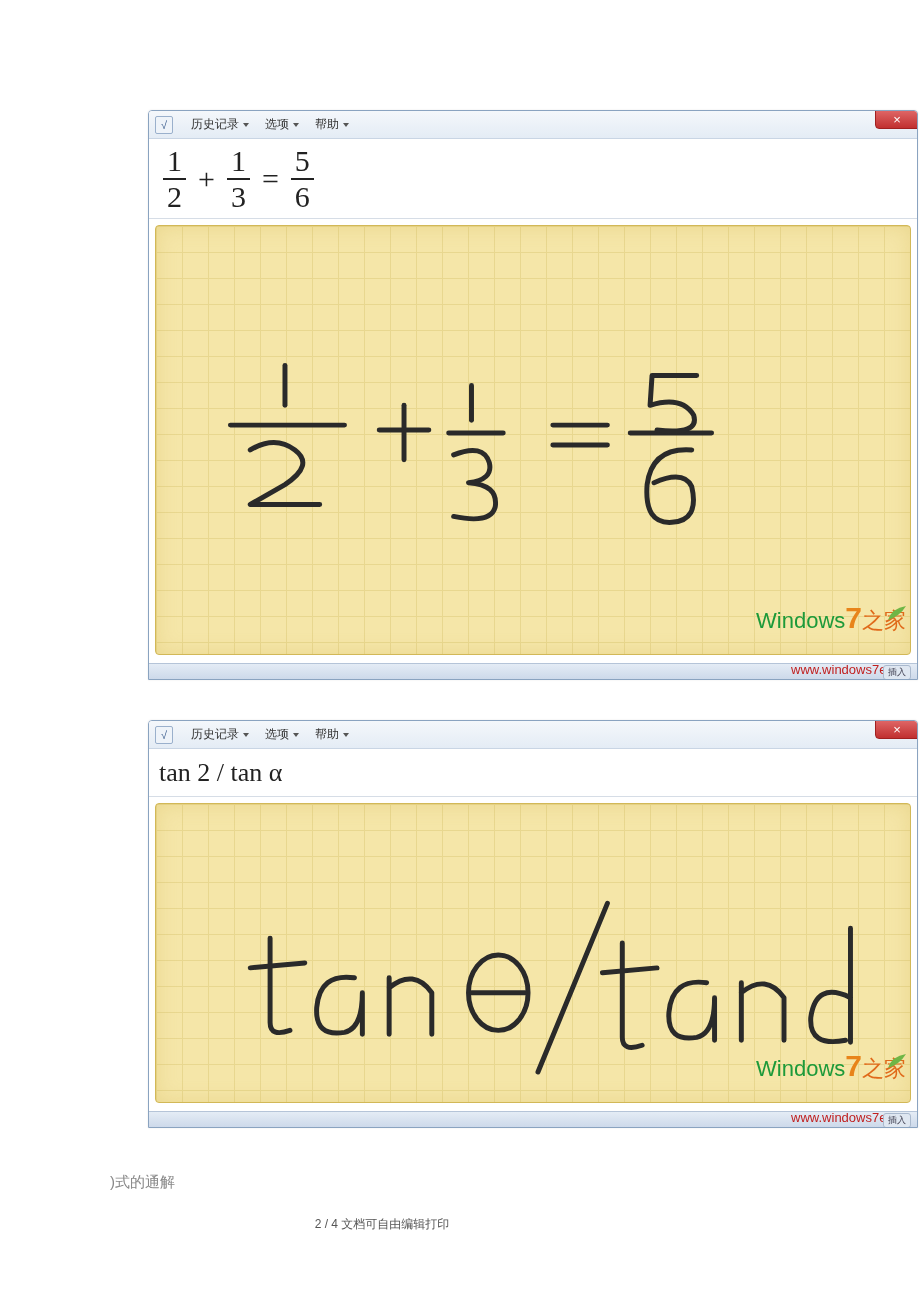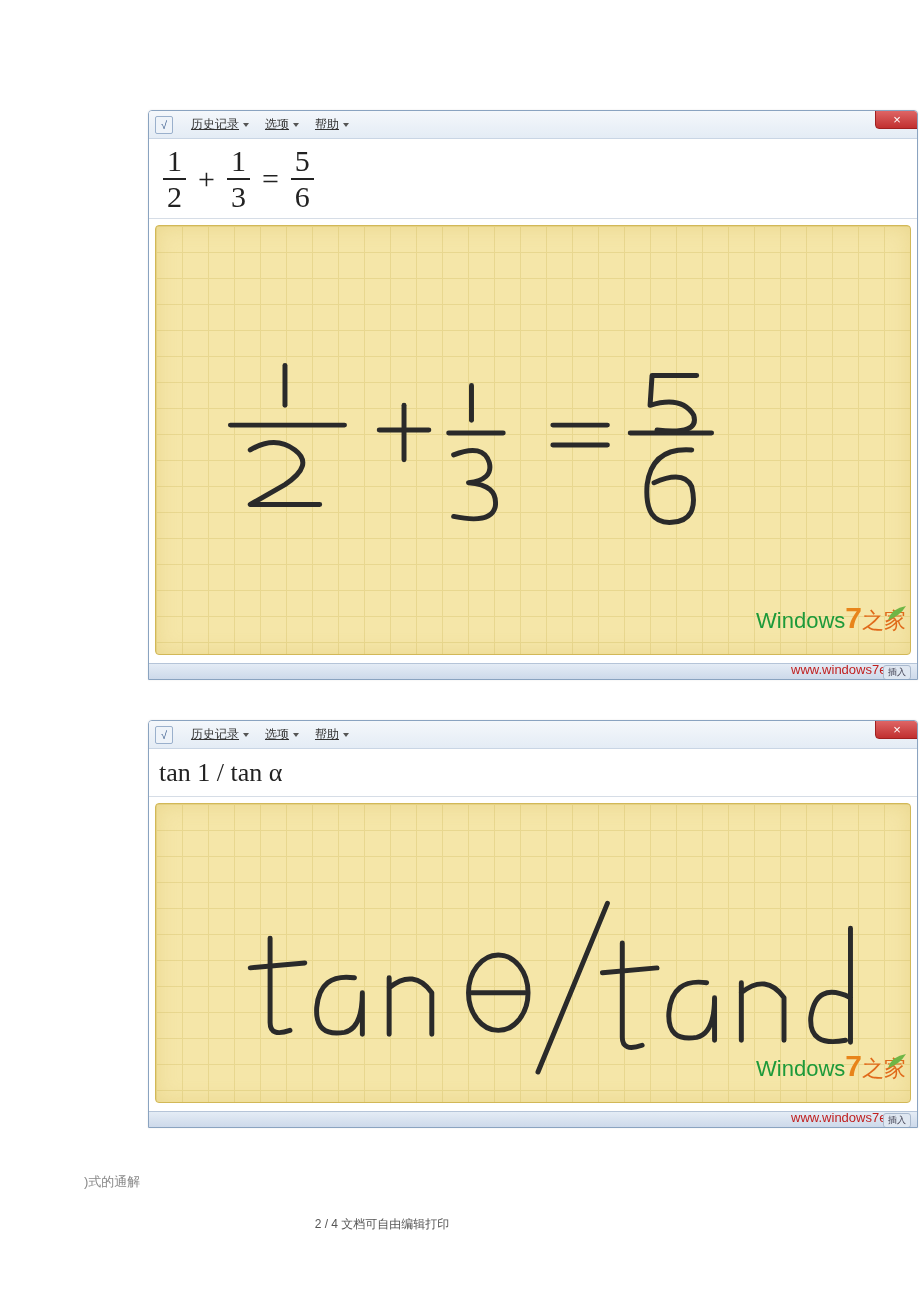--- a/index.html
+++ b/index.html
@@ -41,21 +41,20 @@
     color: #3a5c8c;
     font-size: 11px;
     border: 1px solid #9ab0cc;
     background: #eef3f9;
     border-radius: 2px;
   }
   .menu-item {
     display: flex; align-items: center;
     padding: 0 8px; height: 100%;
     cursor: pointer;
-    text-decoration: underline;
   }
   .dropdown-arrow {
     width: 0; height: 0;
     border-left: 3px solid transparent;
     border-right: 3px solid transparent;
     border-top: 4px solid #555;
     margin-left: 4px;
   }
   .close-btn {
     position: absolute;
@@ -147,22 +146,22 @@
     right: 6px; top: 1px;
     font-size: 9px;
     color: #445;
     background: #dfe7f1;
     border: 1px solid #aab9cd;
     border-radius: 3px;
     padding: 0 4px;
   }
   .orphan-text {
     position: absolute;
-    left: 84px;
-    font-size: 13px;
+    left: 110px;
+    font-size: 15px;
     color: #888;
     top: 1173px;
   }
   .footer {
     position: absolute;
     top: 1216px;
     width: 764px;
     text-align: center;
     font-size: 12px;
     color: #555;
@@ -268,21 +267,21 @@
       <div class="menu-item">
         <span>帮助</span>
         <span class="dropdown-arrow"></span>
       </div>
       <div class="close-btn">
         <span>×</span>
       </div>
     </div>
 
     <div class="result-bar smaller">
-      <span style="font-style:normal">tan 1 / tan α</span>
+      <span style="font-style:normal">tan 2 / tan α</span>
     </div>
 
     <div class="writing-area h2" aria-label="tan Θ / tand">
       <svg class="ink" viewBox="0 0 760 300">
 
         <path d="M115 135 L115 220 Q115 235 135 228"></path>
         <line x1="95" y1="165" x2="150" y2="160"></line>
 
         <path d="M200 175 Q165 170 162 205 Q160 235 190 230 Q208 226 208 190 L208 232"></path>
 

